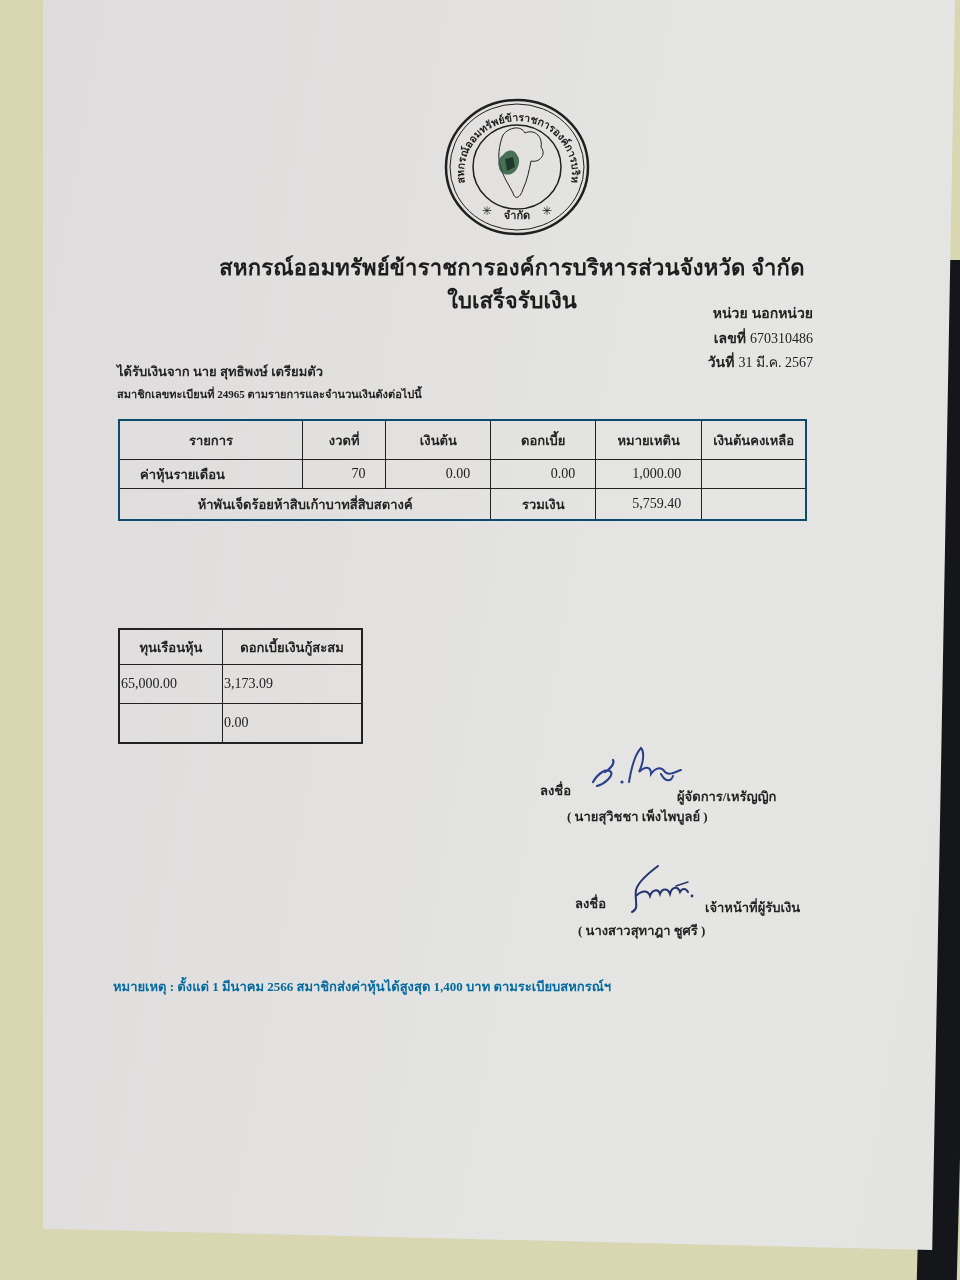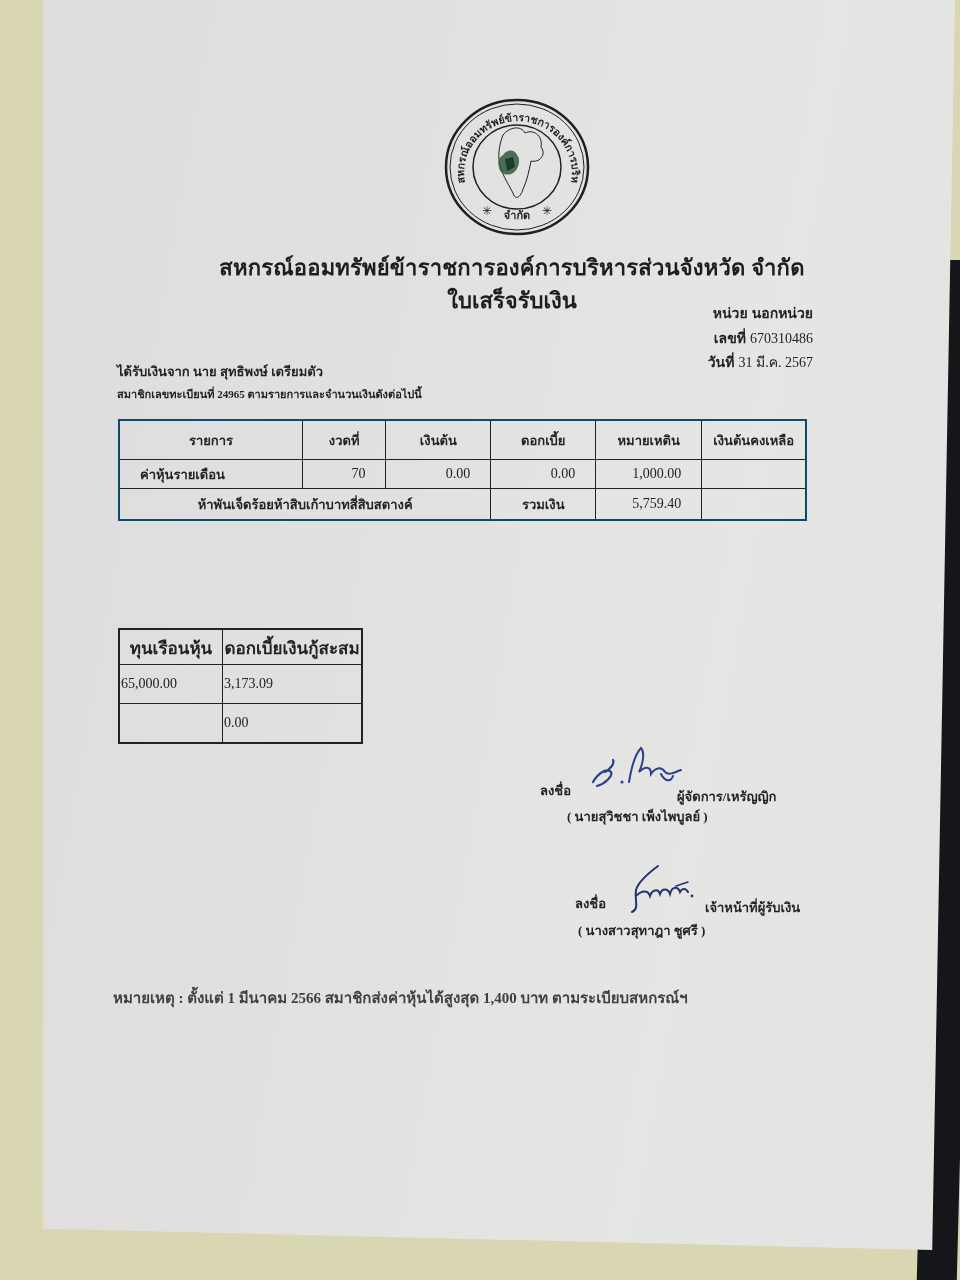--- a/index.html
+++ b/index.html
@@ -31,25 +31,25 @@
   .member { position:absolute; left:117px; top:385px; font-size:11px; font-weight:bold; color:#222; }
   table { border-collapse:collapse; position:absolute; color:#222; }
   .main-table { left:118px; top:419px; width:689px; border:2px solid #0c4a6e; }
   .main-table td, .main-table th { border:1.5px solid #222; font-size:13px; }
   .main-table th { font-weight:bold; height:36px; text-align:center; }
   .main-table td { height:22px; padding:0 20px; }
   .num { text-align:right; font-size:14px !important; }
   .lbl-cell { font-weight:bold; }
   .words { text-align:center; font-weight:bold; height:30px !important; }
   .sum-table { left:118px; top:628px; width:245px; border:2px solid #222; }
-  .sum-table th { font-weight:bold; font-size:17px; height:32px; border:1.5px solid #222; text-align:center; }
+  .sum-table th { font-weight:bold; font-size:13px; height:32px; border:1.5px solid #222; text-align:center; }
   .sum-table td { font-size:14px; height:36px; border:1.5px solid #222; text-align:left; }
   .sig-label { position:absolute; font-size:13px; font-weight:bold; color:#222; }
   .sig-name { position:absolute; font-size:13px; font-weight:bold; color:#222; }
-  .note { position:absolute; left:113px; top:976px; font-size:15px; font-weight:bold; color:#404040;margin-top:10px; }
+  .note { position:absolute; left:113px; top:976px; font-size:13px; font-weight:bold; color:#0369a1; }
   .signature svg { position:absolute; }
 </style>
 </head>
 <body>
 
 <div class="table-bg-dark"></div>
 
 <div class="paper"></div>
 
 <div class="seal">

